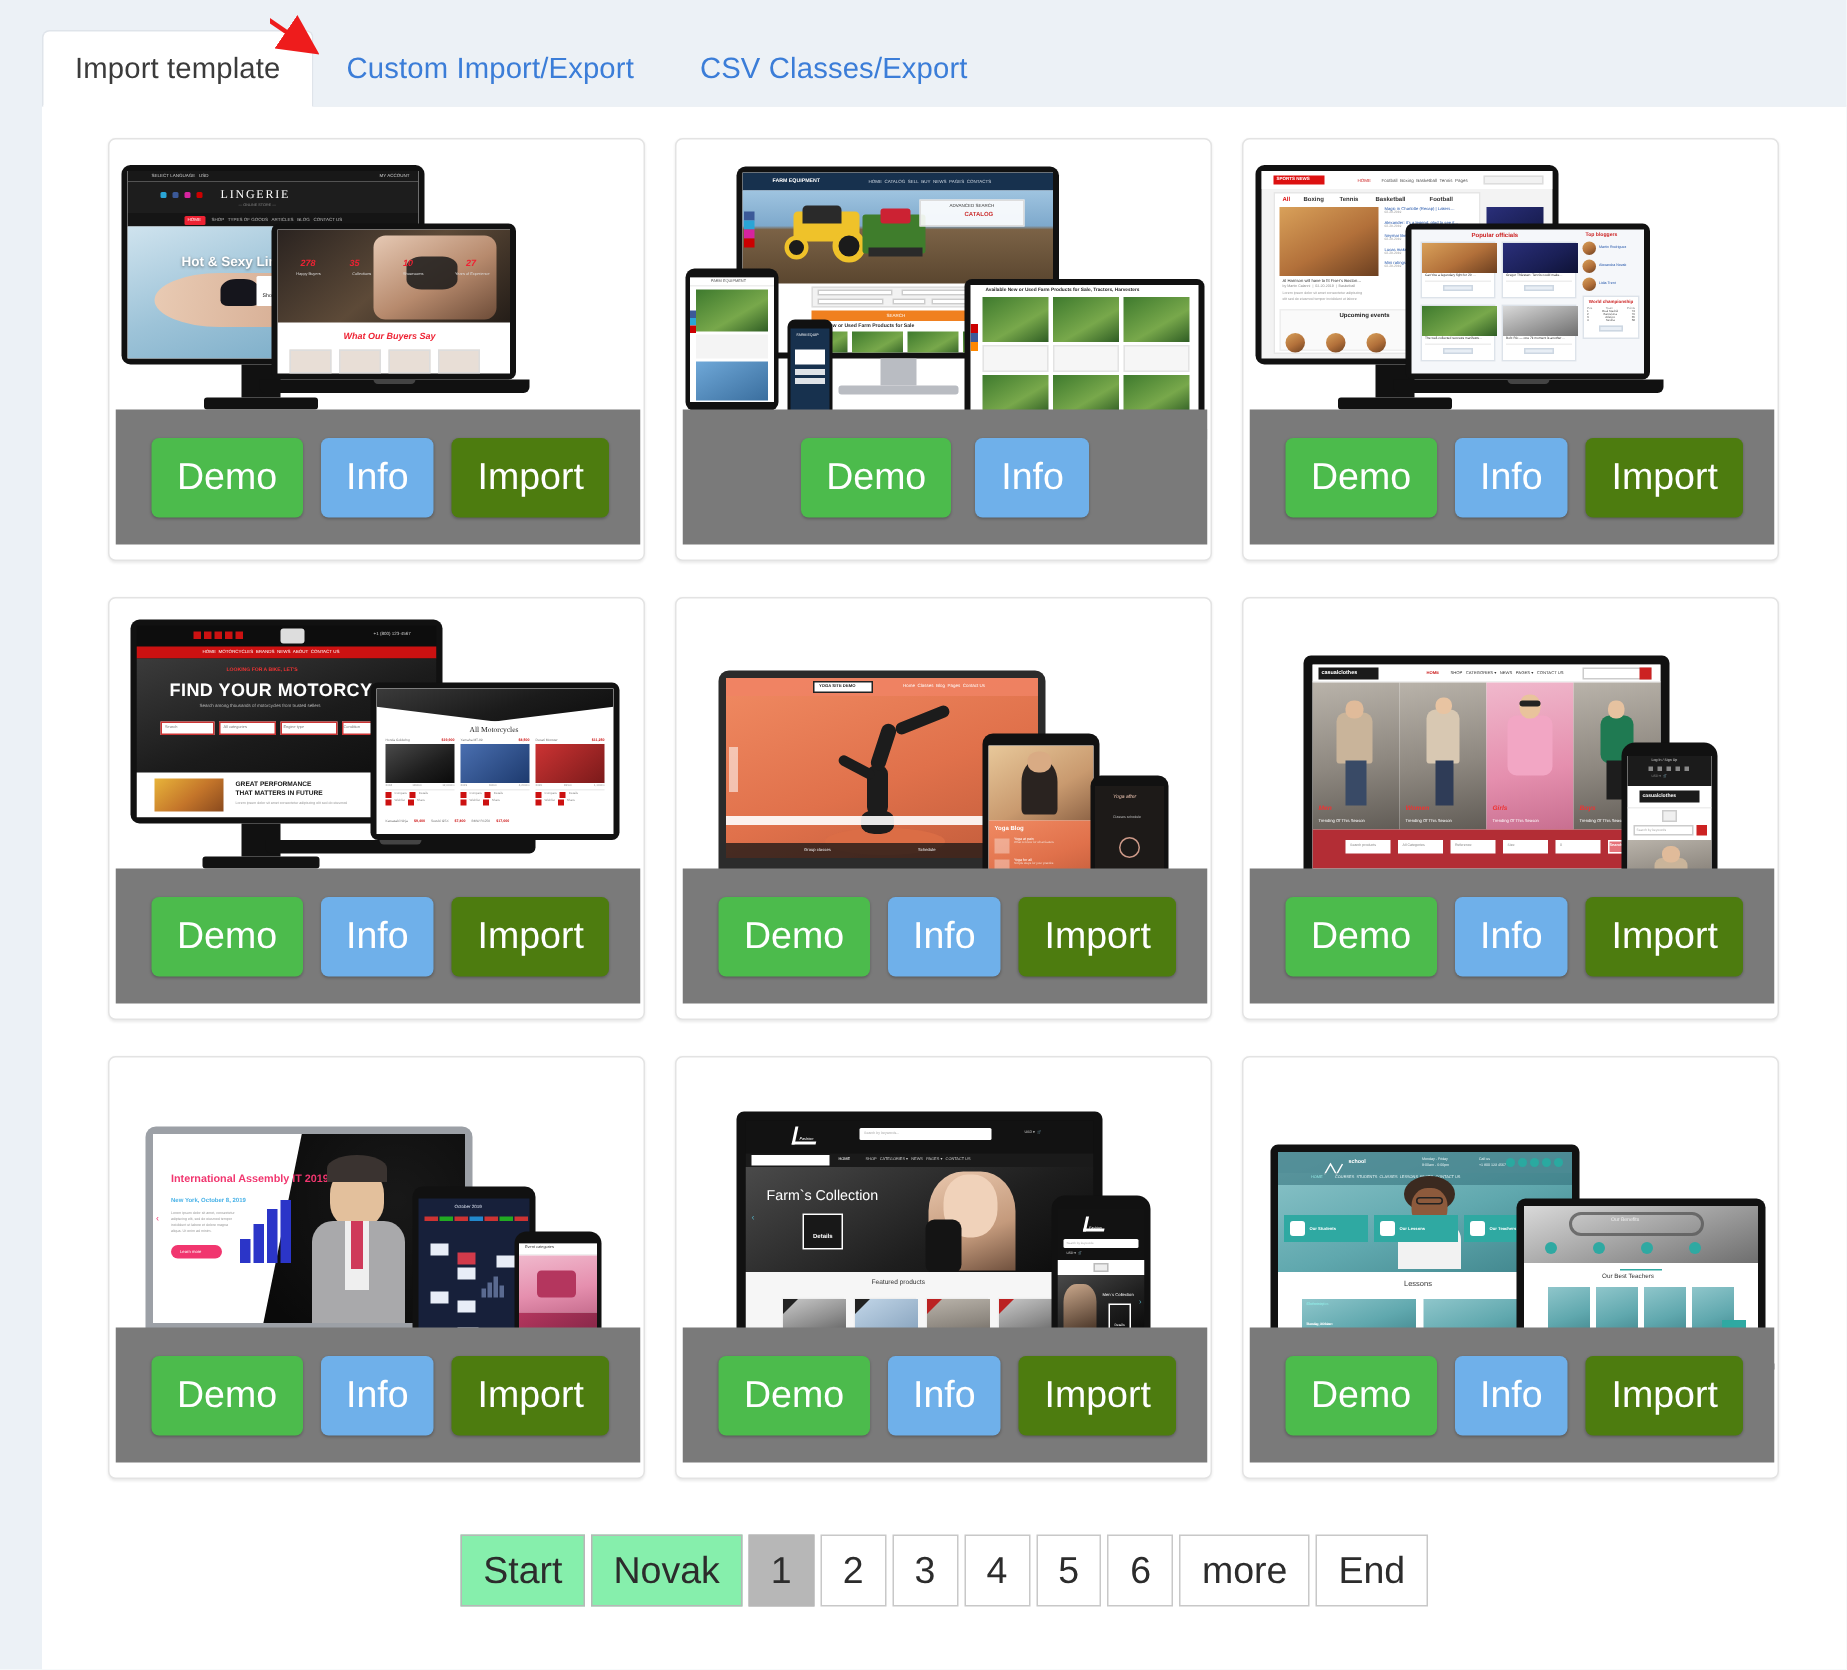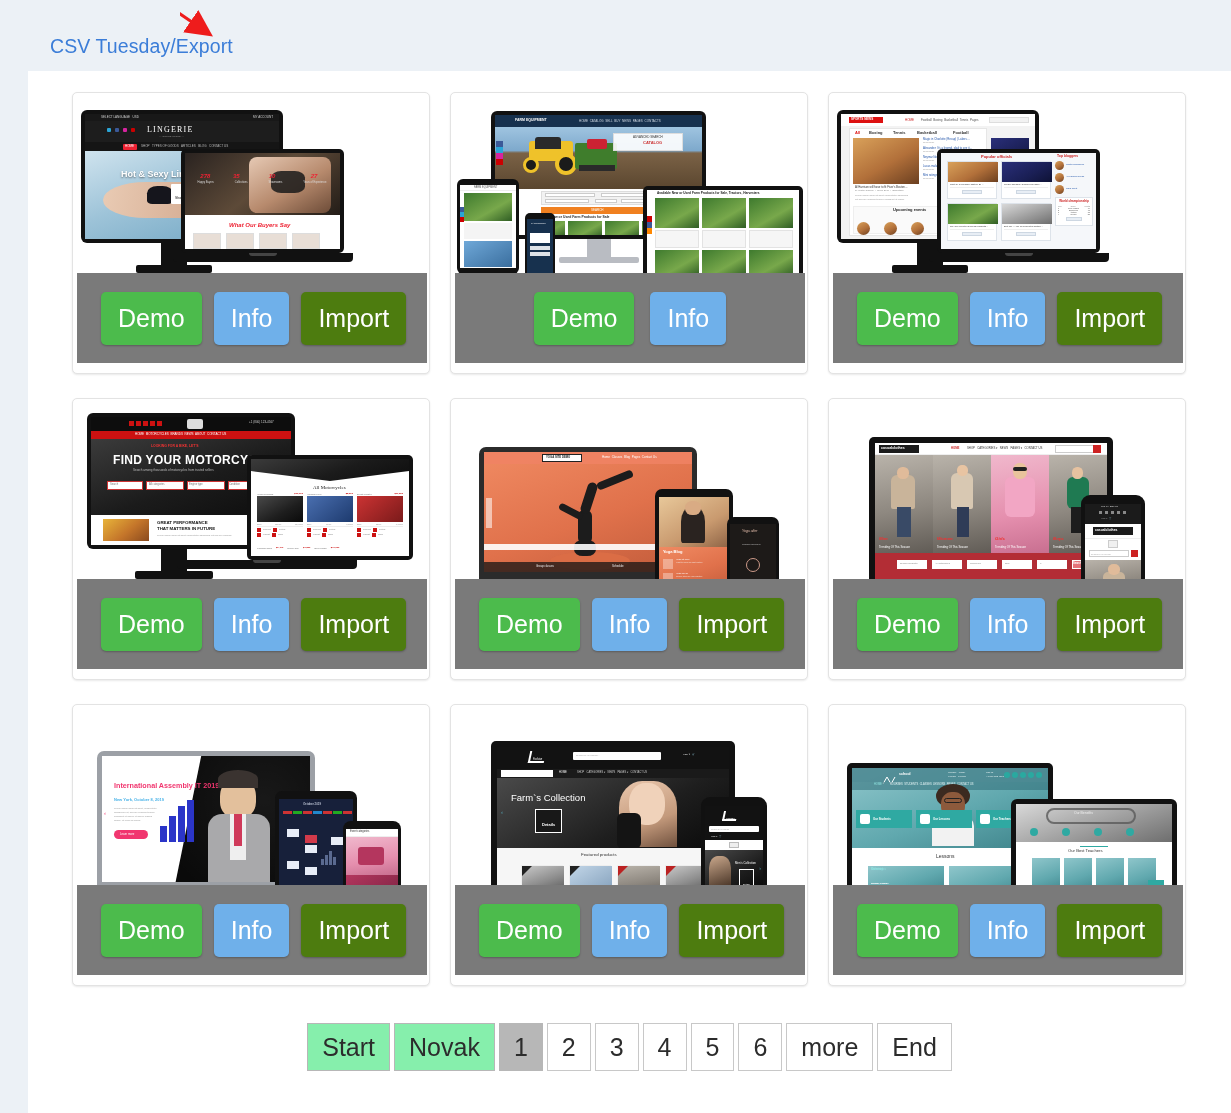--- a/index.html
+++ b/index.html
@@ -197,21 +197,23 @@
   .g-blue2  { background: linear-gradient(150deg,#2a2f7a 0%,#1a1f55 60%,#0e1235 100%); }
   .g-teal   { background: linear-gradient(160deg,#8fc6cb 0%,#60a8ae 55%,#3d8289 100%); }
   .g-gray   { background: linear-gradient(160deg,#d9d9d9 0%,#9e9e9e 55%,#6e6e6e 100%); }
   .g-bw     { background: linear-gradient(150deg,#4a4a4a 0%,#1e1e1e 60%,#0a0a0a 100%); }
   .g-suit   { background: linear-gradient(160deg,#c9c9c9 0%,#8f8f8f 50%,#4e4e4e 100%); }
 </style>
 </head>
 <body>
 
 <div class="tabstrip">
-  <div class="tab">CSV Tuesday/Export</div>
+  <div class="tab active">Import template</div>
+  <div class="tab">Custom Import/Export</div>
+  <div class="tab">CSV Classes/Export</div>
 </div>
 
 <svg class="arrow" width="130" height="48" viewBox="0 0 130 48">
   <defs>
     <marker id="ah" markerWidth="9" markerHeight="9" refX="7" refY="4.5" orient="auto">
       <path d="M0,0 L9,4.5 L0,9 z" fill="#ee1c1c"></path>
     </marker>
   </defs>
   <line x1="-32" y1="-8" x2="28" y2="33" stroke="#ee1c1c" stroke-width="3" marker-end="url(#ah)"></line>
 </svg>

